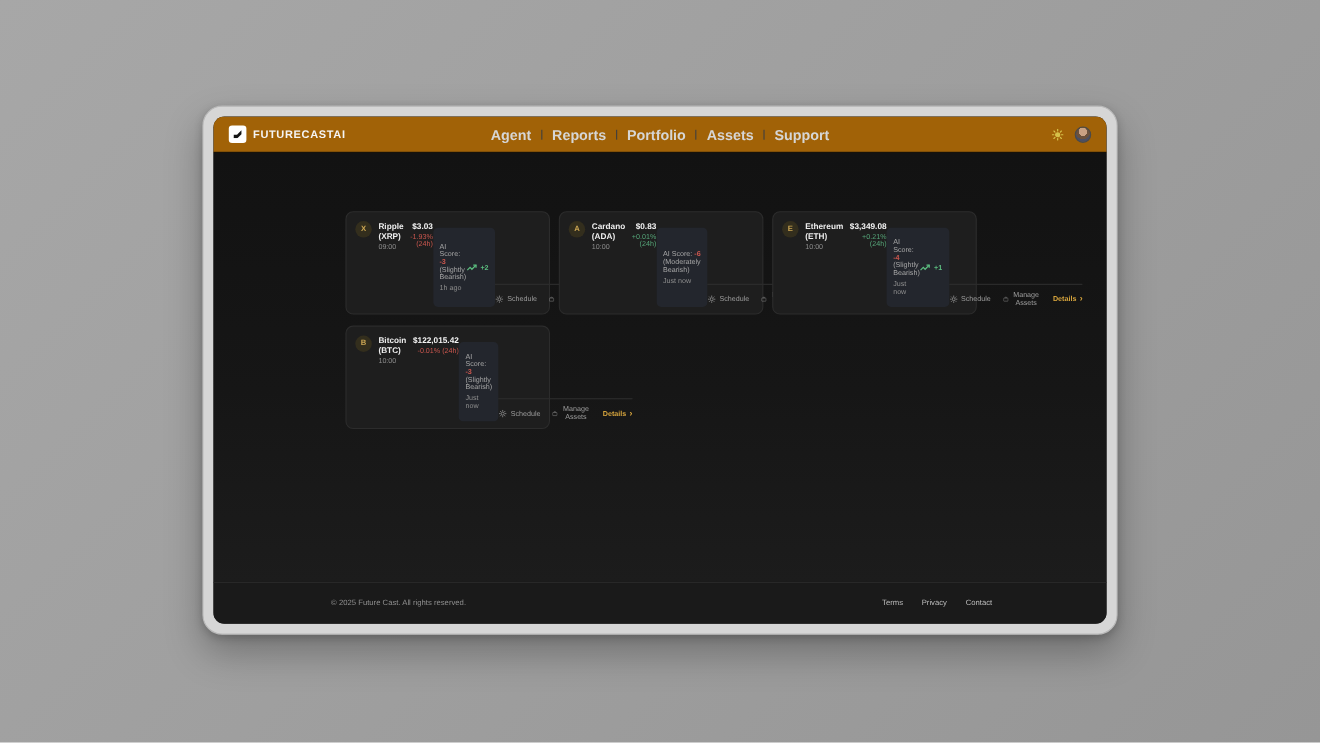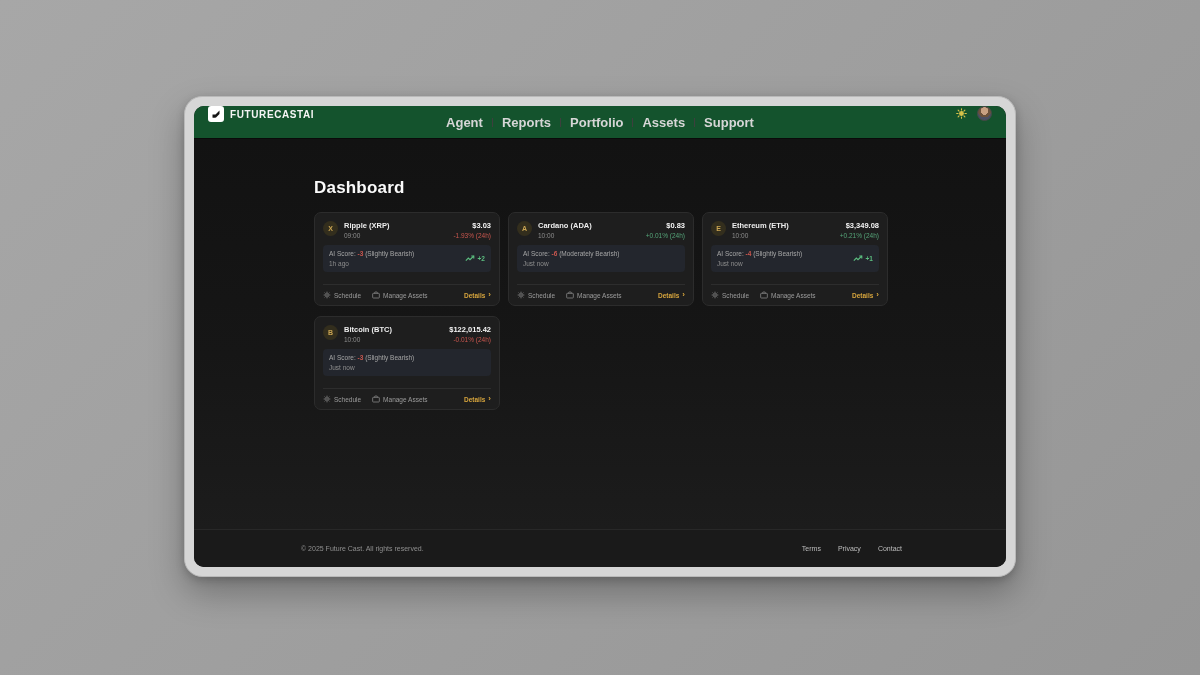--- a/index.html
+++ b/index.html
@@ -9,22 +9,22 @@
   .stage { position:relative; width:1200px; height:675px; }
 
   .device { position:absolute; left:184px; top:96px; width:832px; height:481px;
     background:#d6d6d6; border:1px solid #b9b9b9; border-radius:18px; padding:9px;
     box-shadow:0 16px 34px rgba(0,0,0,.28), 0 3px 8px rgba(0,0,0,.18); }
 
   .app { width:100%; height:100%; border-radius:10px; overflow:hidden;
     background:#141414; display:flex; flex-direction:column; color:#eaeaea; }
 
   
-  .app-header { position:relative; height:33px; flex:0 0 33px; background:#14532d;
-    border-bottom:1px solid #0a0a0a; display:flex; align-items:flex-start; padding:0 14px; }
+  .app-header { position:relative; height:33px; flex:0 0 33px; background:#a16207;
+    border-bottom:1px solid #0a0a0a; display:flex; align-items:center; padding:0 14px; }
   .brand { display:flex; align-items:center; gap:6px; }
   .brand-logo { width:16px; height:16px; background:#fff; border-radius:3px; display:flex;
     align-items:center; justify-content:center; }
   .brand-text { font-size:10px; font-weight:bold; letter-spacing:.6px; color:#f5f5f5; }
   .main-nav { position:absolute; left:50%; top:0; height:100%; transform:translateX(-50%);
     display:flex; align-items:center; gap:9px; }
   .nav-link { font-size:13px; color:#d6d6d6; text-decoration:none; font-weight:bold; }
   .nav-sep { width:1px; height:9px; background:#3f3f3f; }
   .header-right { margin-left:auto; display:flex; align-items:center; gap:10px; }
   .sun-btn { background:none; border:none; cursor:pointer; line-height:0; }
@@ -33,21 +33,21 @@
 
   
   .app-main { flex:1 1 auto; background:linear-gradient(180deg,#121212 0%,#161616 55%,#1c1c1c 100%);
     padding:39px 0 0 120px; }
   .page-title { font-size:17px; font-weight:bold; color:#fafafa; letter-spacing:.2px; }
   .page-subtitle { font-size:7.5px; color:#b4b4b4; margin-top:4px; }
 
   .cards { margin-top:14px; width:574px; display:grid;
     grid-template-columns:repeat(3,186px); gap:10px 8px; }
   .card { width:186px; height:94px; background:#1e1e1e; border:1px solid #2c2c2c;
-    border-radius:7px; padding:8px 8px 6px; display:flex; flex-direction:column; }
+    border-radius:7px; padding:8px 8px 6px; display:flex; }
 
   .card-head { display:flex; align-items:flex-start; gap:6px; }
   .asset-avatar { width:15px; height:15px; border-radius:50%; background:#332e1d; color:#c9a452;
     font-size:7px; font-weight:bold; display:flex; align-items:center; justify-content:center; flex:0 0 15px; }
   .asset-name { font-size:7.5px; font-weight:bold; color:#ededed; }
   .asset-time { font-size:6.5px; color:#8d8d8d; margin-top:2px; }
   .price-wrap { margin-left:auto; text-align:right; }
   .asset-price { font-size:7.5px; font-weight:bold; color:#f4f4f4; }
   .asset-change { font-size:6.5px; margin-top:2px; }
   .up   { color:#55a579; }
@@ -118,21 +118,20 @@
                 <line x1="17.3" y1="17.3" x2="19.4" y2="19.4"></line>
               <line x1="4.6" y1="19.4" x2="6.7" y2="17.3"></line>
                 <line x1="17.3" y1="6.7" x2="19.4" y2="4.6"></line>
             </svg>
           </button>
           <div class="avatar"></div>
         </div>
       </header>
 
       <main class="app-main">
-        <h1 class="page-title">Dashboard</h1>
 
         <div class="cards">
 
           <article class="card">
             <div class="card-head">
               <span class="asset-avatar">X</span>
               <span>
                 <div class="asset-name">Ripple (XRP)</div>
                 <div class="asset-time">09:00</div>
               </span>

